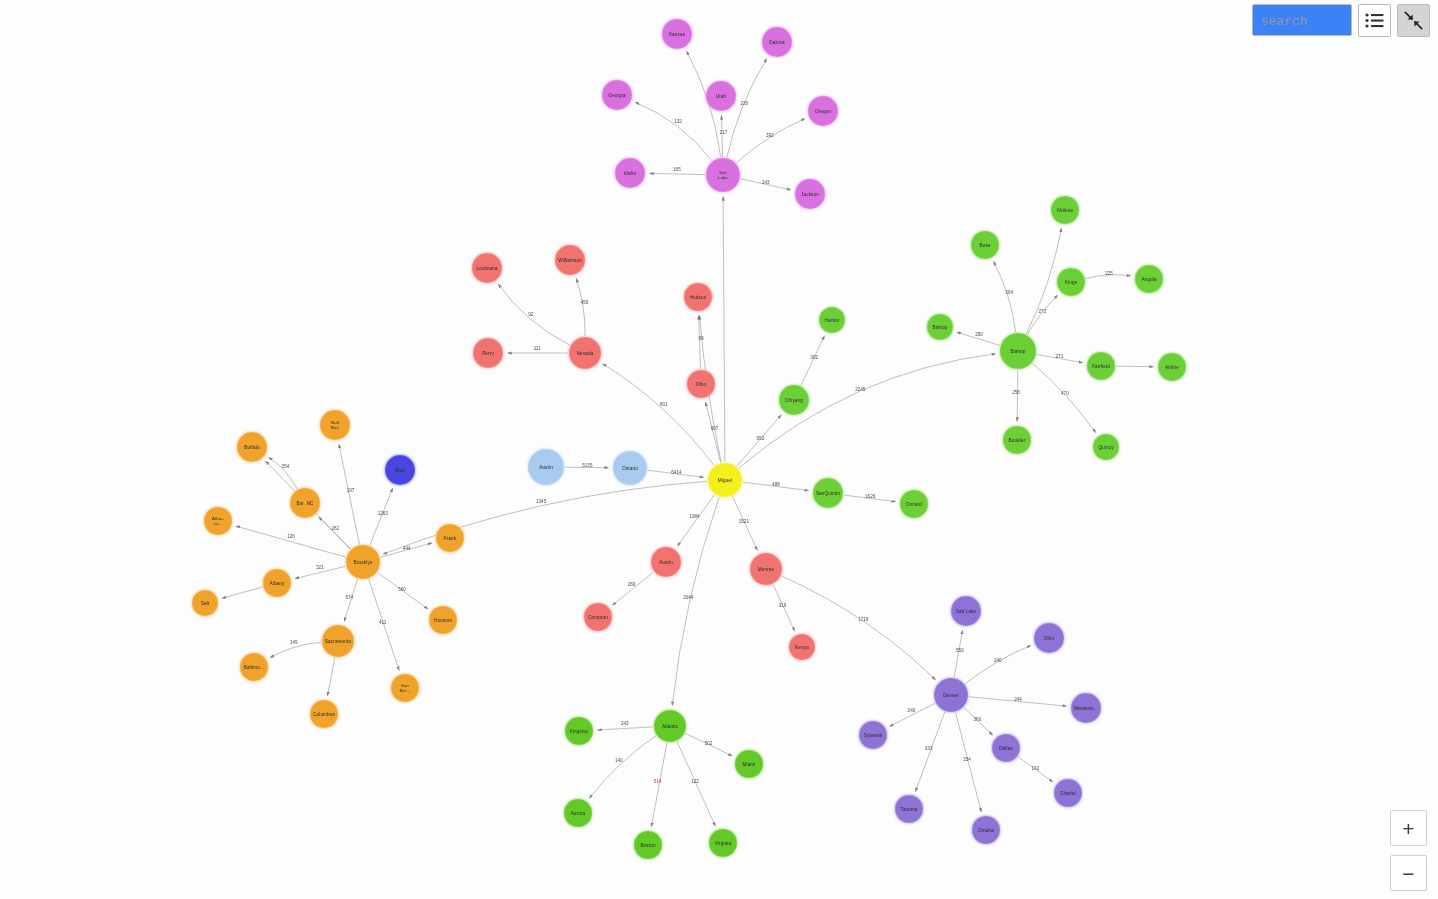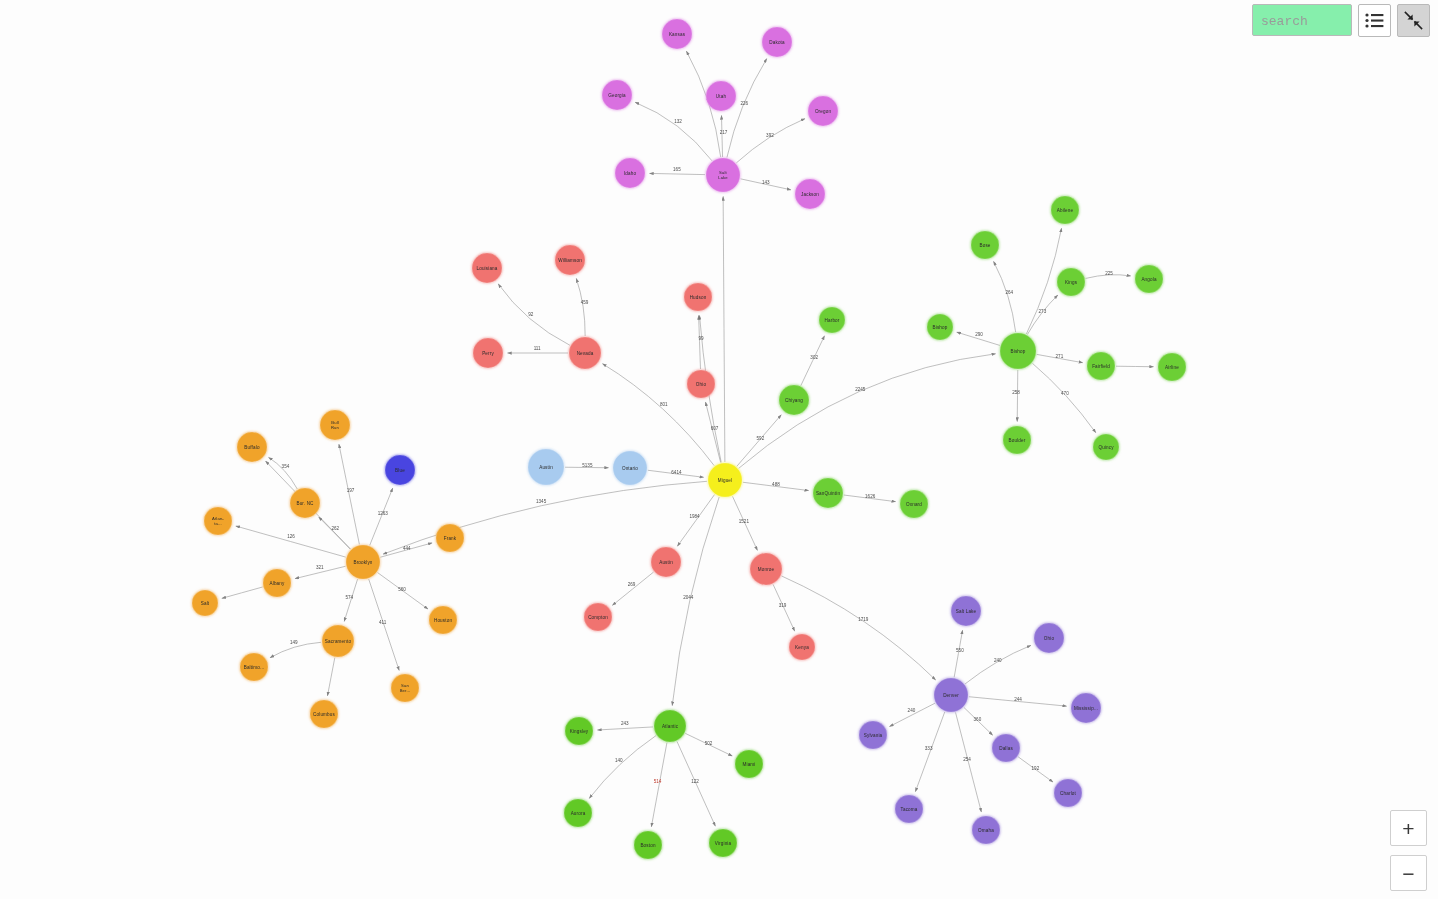--- a/index.html
+++ b/index.html
@@ -58,21 +58,21 @@
     align-items: flex-start;
     gap: 6px;
     z-index: 20;
   }
   #search-input {
     width: 100px;
     height: 32px;
     padding: 4px 8px;
     border: 1px solid #b9b9b9;
     border-radius: 2px;
-    background: #86efac;
+    background: #3b82f6;
     font-family: "Liberation Sans", sans-serif;
     font-size: 13px;
     color: #333;
     outline: none;
   }
   #search-input::placeholder {
     color: #9a9a9a;
     font-family: "Liberation Mono", monospace;
     font-size: 13px;
   }

